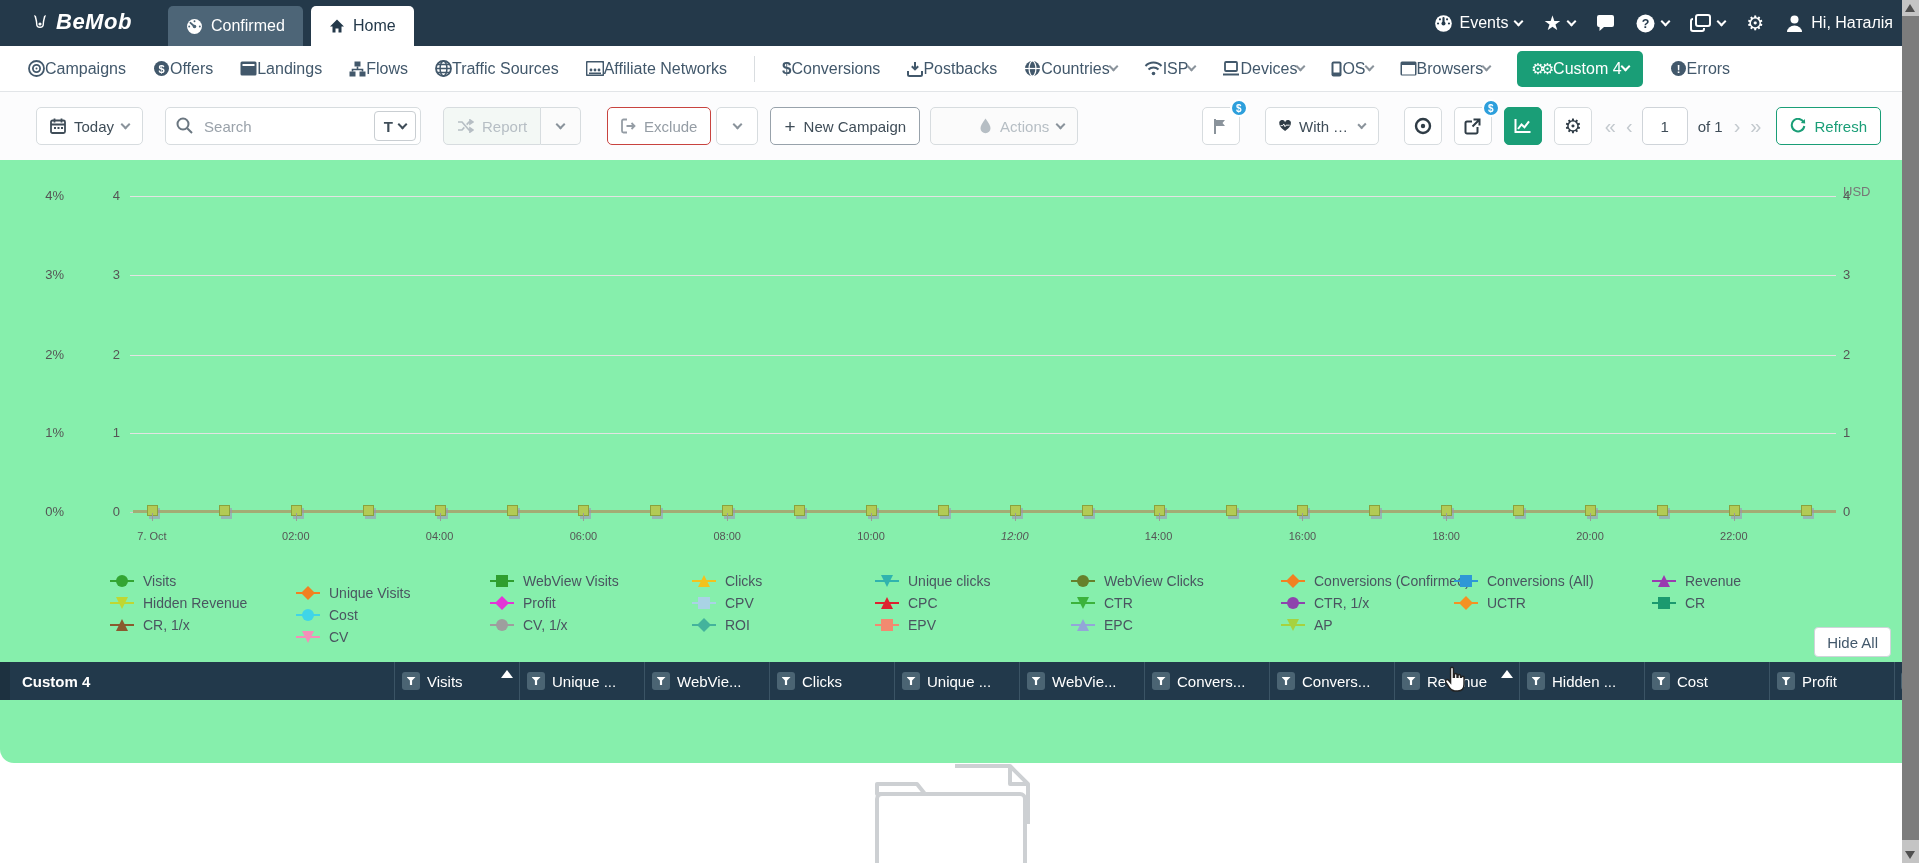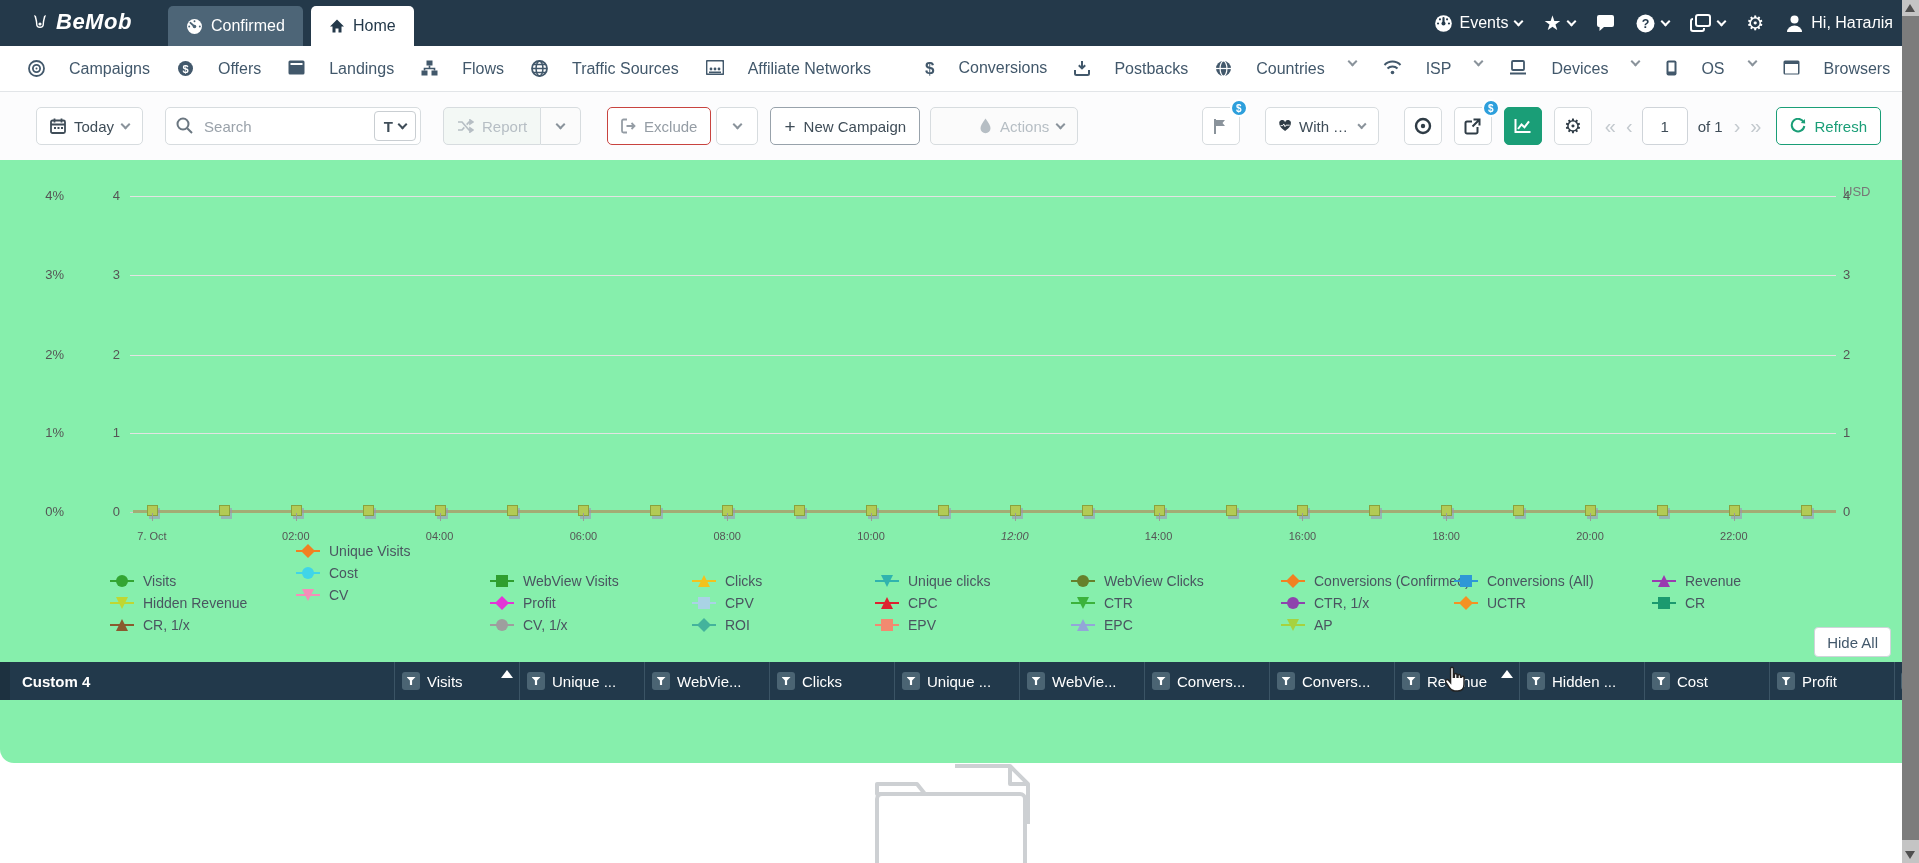--- a/index.html
+++ b/index.html
@@ -21,21 +21,21 @@
   .chev { width:8px; height:8px; border-right:2px solid currentColor; border-bottom:2px solid currentColor;
     transform:rotate(45deg); display:inline-block; position:relative; top:-2px; }
   .chev.sm { width:7px; height:7px; }
   .star-glyph { font-size:20px; line-height:1; }
   .gear-glyph { font-size:20px; line-height:1; font-style:normal; }
 
   
   .nav { position:absolute; left:0; top:46px; width:1919px; height:46px; background:#fff;
     border-bottom:1px solid #e2e5e8; display:flex; align-items:center; padding-left:28px; gap:27px;
     color:#42586b; font-size:16px; }
-  .nav-item { display:flex; gap:24px; cursor:pointer; white-space:nowrap; }
+  .nav-item { display:flex; align-items:center; gap:0; cursor:pointer; white-space:nowrap; }
   .nav-item .chev { color:#8a939b; }
   .nav-divider { width:1px; height:26px; background:#d9dde0; }
   .nav-item.green-pill { background:#1a9e77; color:#fff; padding:9px 14px; border-radius:5px; }
   .nav-item.green-pill .chev { color:#fff; }
   .gears-glyph { font-size:15px; letter-spacing:-4px; margin-right:3px; font-style:normal; }
 
   
   .toolbar { position:absolute; left:0; top:92px; width:1919px; height:68px; background:#fcfcfd; }
   .btn { height:38px; display:inline-flex; align-items:center; gap:8px; padding:0 13px;
     border:1px solid #d7dcdf; border-radius:5px; background:#fff; color:#3f4d58; font-size:15px;
@@ -550,21 +550,21 @@
             <span>Hidden Revenue</span>
           </div>
         <div class="lg-item">
             <span class="lg-mark">
               <i class="lg-line" style="background: rgb(138, 90, 46);"></i>
               <i class="lg-shape tri-up" style="background: rgb(138, 90, 46);"></i>
             </span>
             <span>CR, 1/x</span>
           </div>
       </div>
-      <div class="legend-col" style="left:296px; top:540px;">
+      <div class="legend-col" style="left:296px; top:582px;">
         <div class="lg-item">
             <span class="lg-mark">
               <i class="lg-line" style="background: rgb(242, 128, 33);"></i>
               <i class="lg-shape diamond" style="background: rgb(242, 128, 33);"></i>
             </span>
             <span>Unique Visits</span>
           </div>
         <div class="lg-item">
             <span class="lg-mark">
               <i class="lg-line" style="background: rgb(64, 213, 232);"></i>

